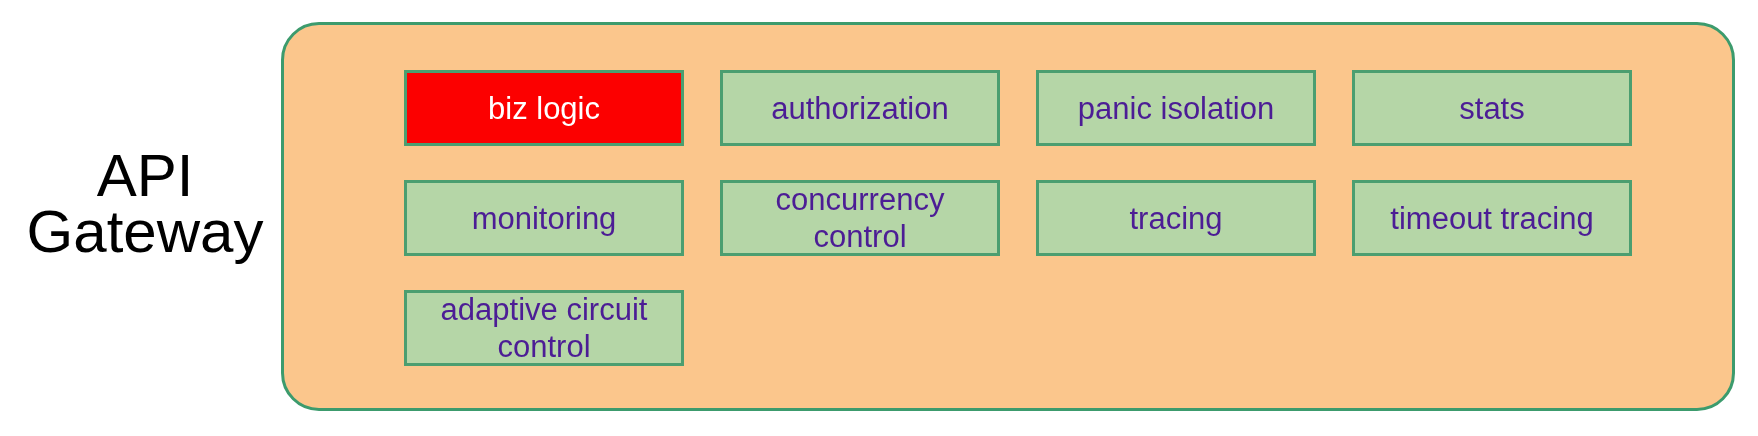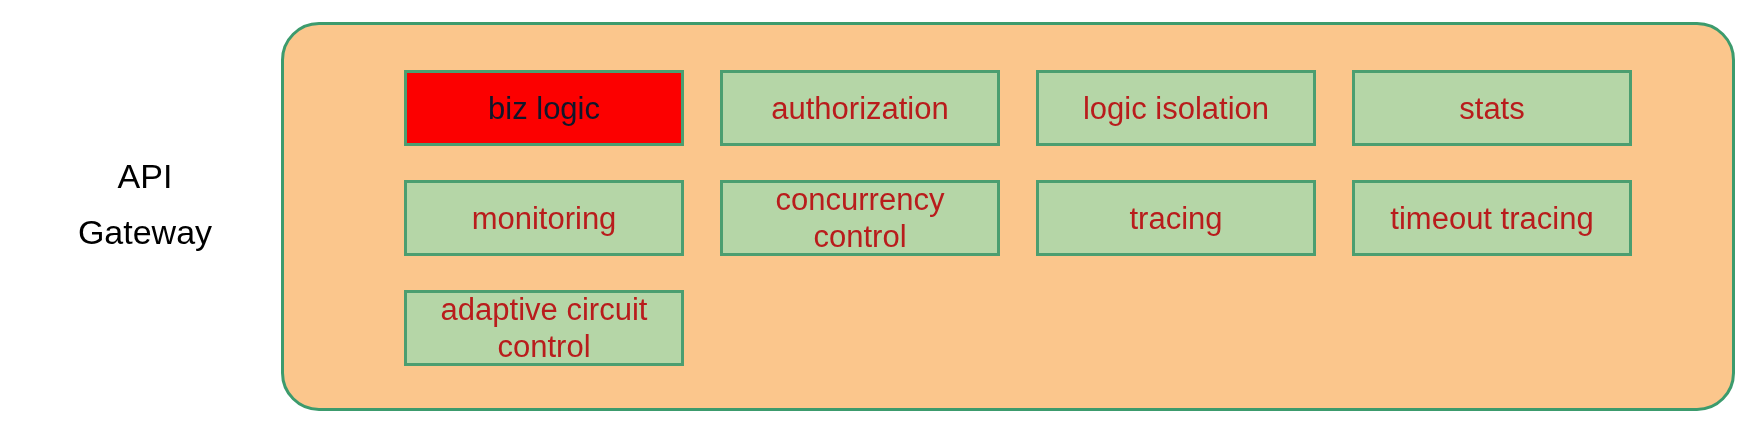--- a/index.html
+++ b/index.html
@@ -21,21 +21,21 @@
     background: #ffffff;
   }
 
   
   .gw-label {
     position: absolute;
     left: 20px;
     top: 148px;
     width: 250px;
     text-align: center;
-    font-size: 34px;
+    font-size: 60px;
     line-height: 56px;
     color: #000000;
     white-space: pre-line;
   }
 
   
   .gw-container {
     position: absolute;
     left: 281px;
     top: 22px;
@@ -64,46 +64,46 @@
   .cell {
     background: #B5D6A7;
     border: 3px solid #4B9E70;
     box-sizing: border-box;
     display: flex;
     align-items: center;
     justify-content: center;
     text-align: center;
     font-size: 31px;
     line-height: 37px;
-    color: #b91c1c;
+    color: #4c1d95;
     padding: 0 6px;
     white-space: pre-line;
   }
 
   .cell.highlight {
     background: #FC0000;
-    color: #0f172a;
+    color: #ffffff;
     border-color: #4B9E70;
   }
 </style>
 </head>
 <body>
 
 <div id="diagram">
 
   <div class="gw-label">API
 Gateway</div>
 
   <div class="gw-container">
     <div class="grid">
 
       <div class="cell highlight">biz logic</div>
       <div class="cell">authorization</div>
 
-      <div class="cell">logic isolation</div>
+      <div class="cell">panic isolation</div>
       <div class="cell">stats</div>
       <div class="cell">monitoring</div>
       <div class="cell">concurrency
 control</div>
 
       <div class="cell">tracing</div>
       <div class="cell">timeout tracing</div>
       <div class="cell">adaptive circuit
 control</div>
 

